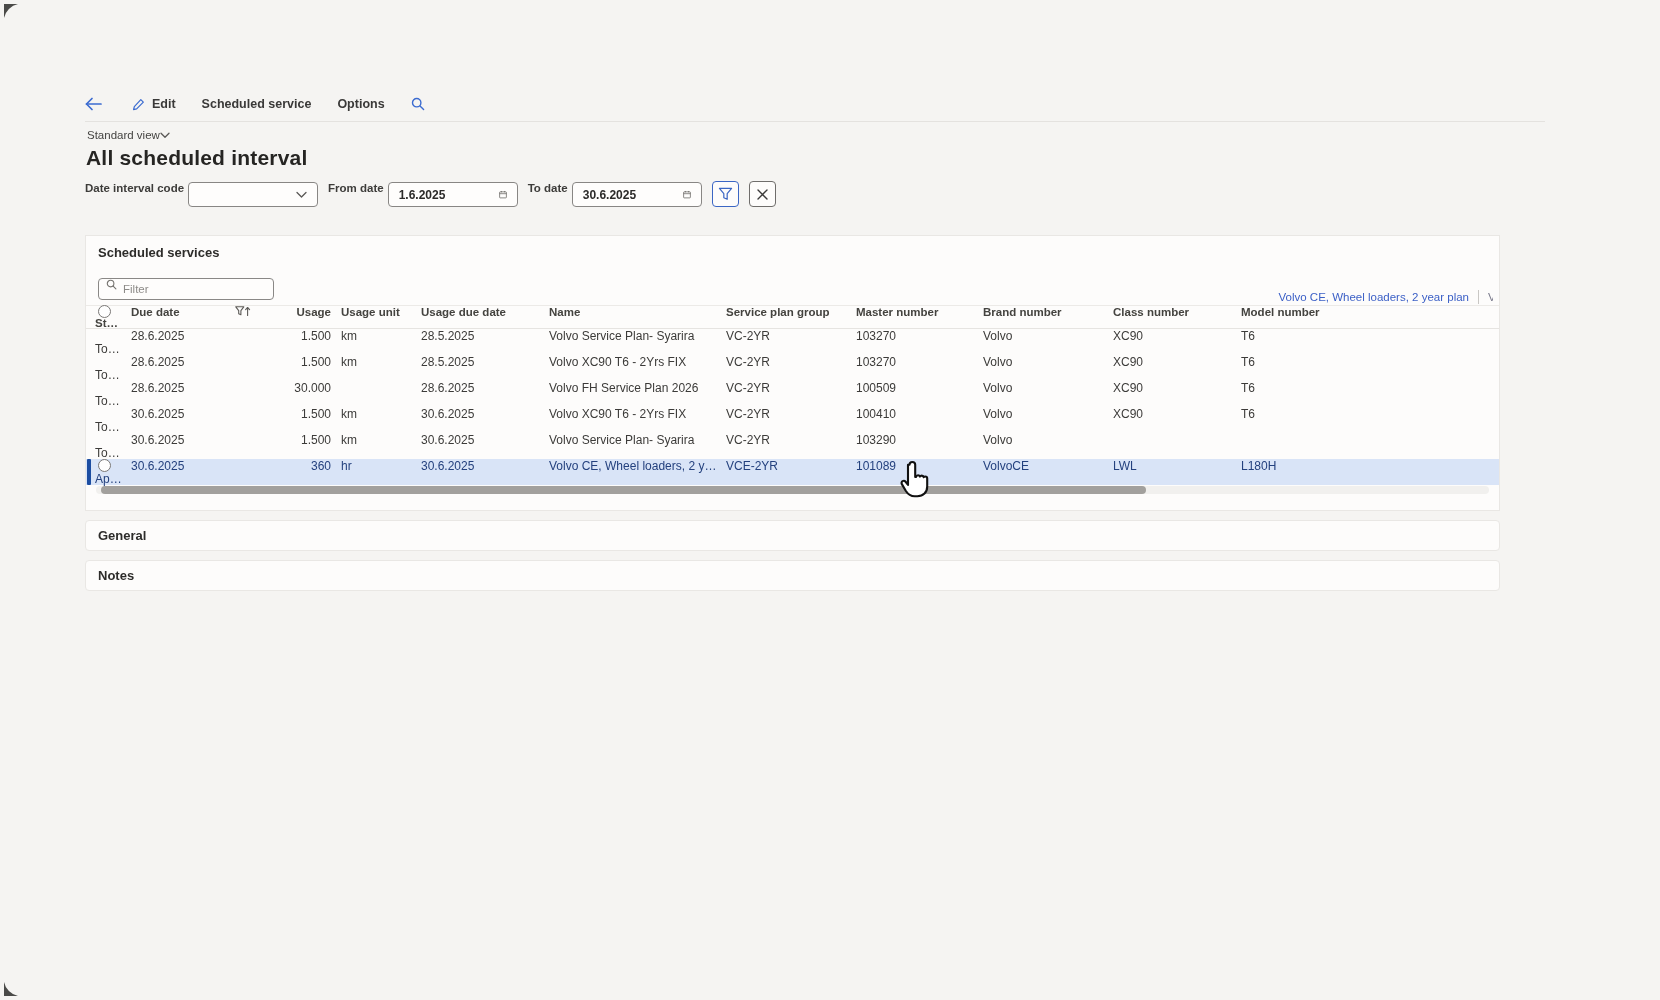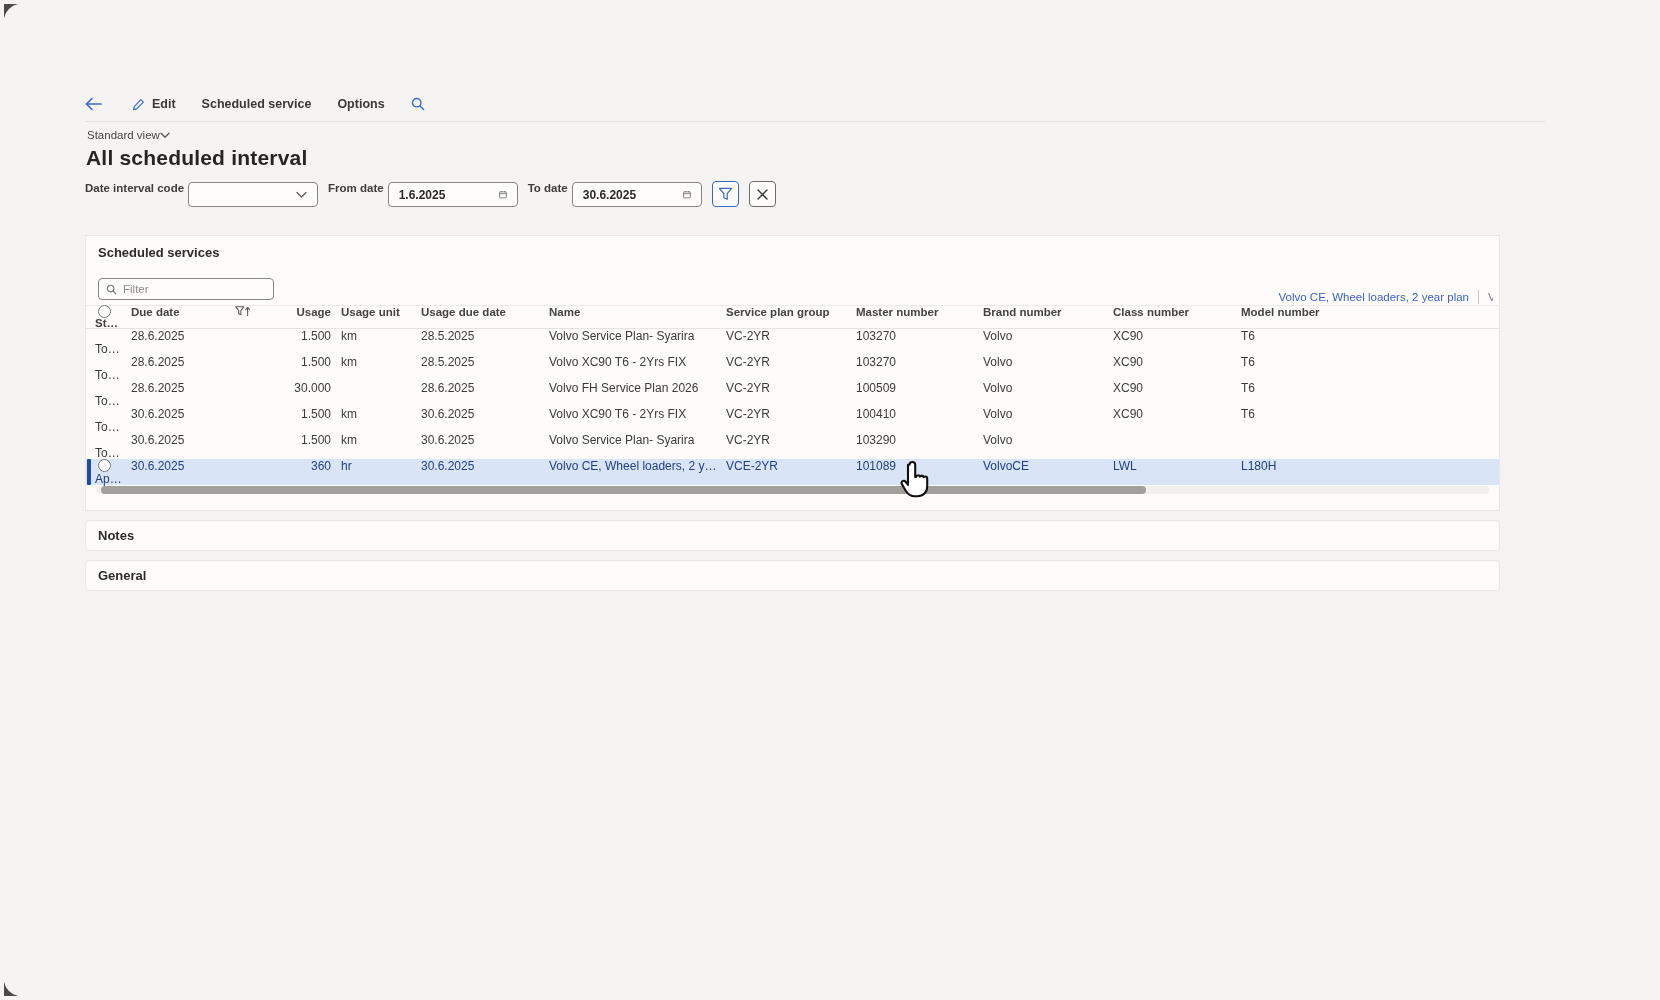--- a/index.html
+++ b/index.html
@@ -68,21 +68,21 @@
   .grid-head { position:relative; height:32px; }
   .grid-title { position:absolute; left:12px; top:9px; font-size:13px; font-weight:700; color:#2d2c2a; }
   .head-right { position:absolute; right:6px; top:10px; display:flex; align-items:center; gap:9px;margin-top:44px; }
   .head-link { font-size:11.5px; color:#3b5fc6; text-decoration:none; cursor:pointer; background:none; border:none; font-family:inherit; }
   .head-divider { width:1px; height:14px; background:#c9c7c4; }
   .head-clipped { width:5px; overflow:hidden; font-size:11.5px; color:#7a7a8c; }
 
   .grid-filter {
     position:absolute; left:12px; top:42px; width:176px; height:22px;
     border:1px solid #8a8886; border-radius:4px; background:#fefdfc;
-    display:flex; align-items:center; gap:6px; padding:0 7px;
+    display:flex; gap:6px; padding:0 7px;
   }
   .grid-filter input {
     border:none; outline:none; background:transparent; width:140px;
     font-family:inherit; font-size:11.5px; color:#3c3b39;
   }
   .grid-filter input::placeholder { color:#8d8b88; }
 
   .grid-row {
     display:grid;
     grid-template-columns:36px 103px 36px 71px 80px 128px 177px 130px 127px 130px 128px 1fr;
@@ -354,24 +354,24 @@
         </div>
       </div>
 
     <div class="hscroll">
       <div class="thumb"></div>
     </div>
   </div>
 
   <div class="sections" id="sections">
       <div class="section-card">
+        <span class="section-label">General</span>
+      </div>
+      <div class="section-card">
         <span class="section-label">Notes</span>
-      </div>
-      <div class="section-card">
-        <span class="section-label">General</span>
       </div>
     </div>
 
   <svg class="cursor-icon" width="36" height="42" viewBox="0 0 24 28">
     <path d="M9 3.2c0-1 .8-1.9 1.9-1.9s1.9.9 1.9 1.9v8.1h.6c.1-.6.7-1.1 1.3-1.1.6 0 1.1.4 1.3.9.2-.4.7-.7 1.2-.7.7 0 1.2.5 1.3 1.1.2-.3.6-.5 1-.5.7 0 1.3.6 1.3 1.3v5.3c0 4-2.6 6.6-6.6 6.6h-1.7c-2.8 0-4.4-1.1-5.9-3.5l-2.7-4.6c-.4-.7-.2-1.6.5-2 .7-.4 1.5-.2 2 .4l1.6 2.1V3.2z" fill="#ffffff" stroke="#111111" stroke-width="1.4" stroke-linejoin="round"></path>
   </svg>
 
 </div>
 
 </body></html>

